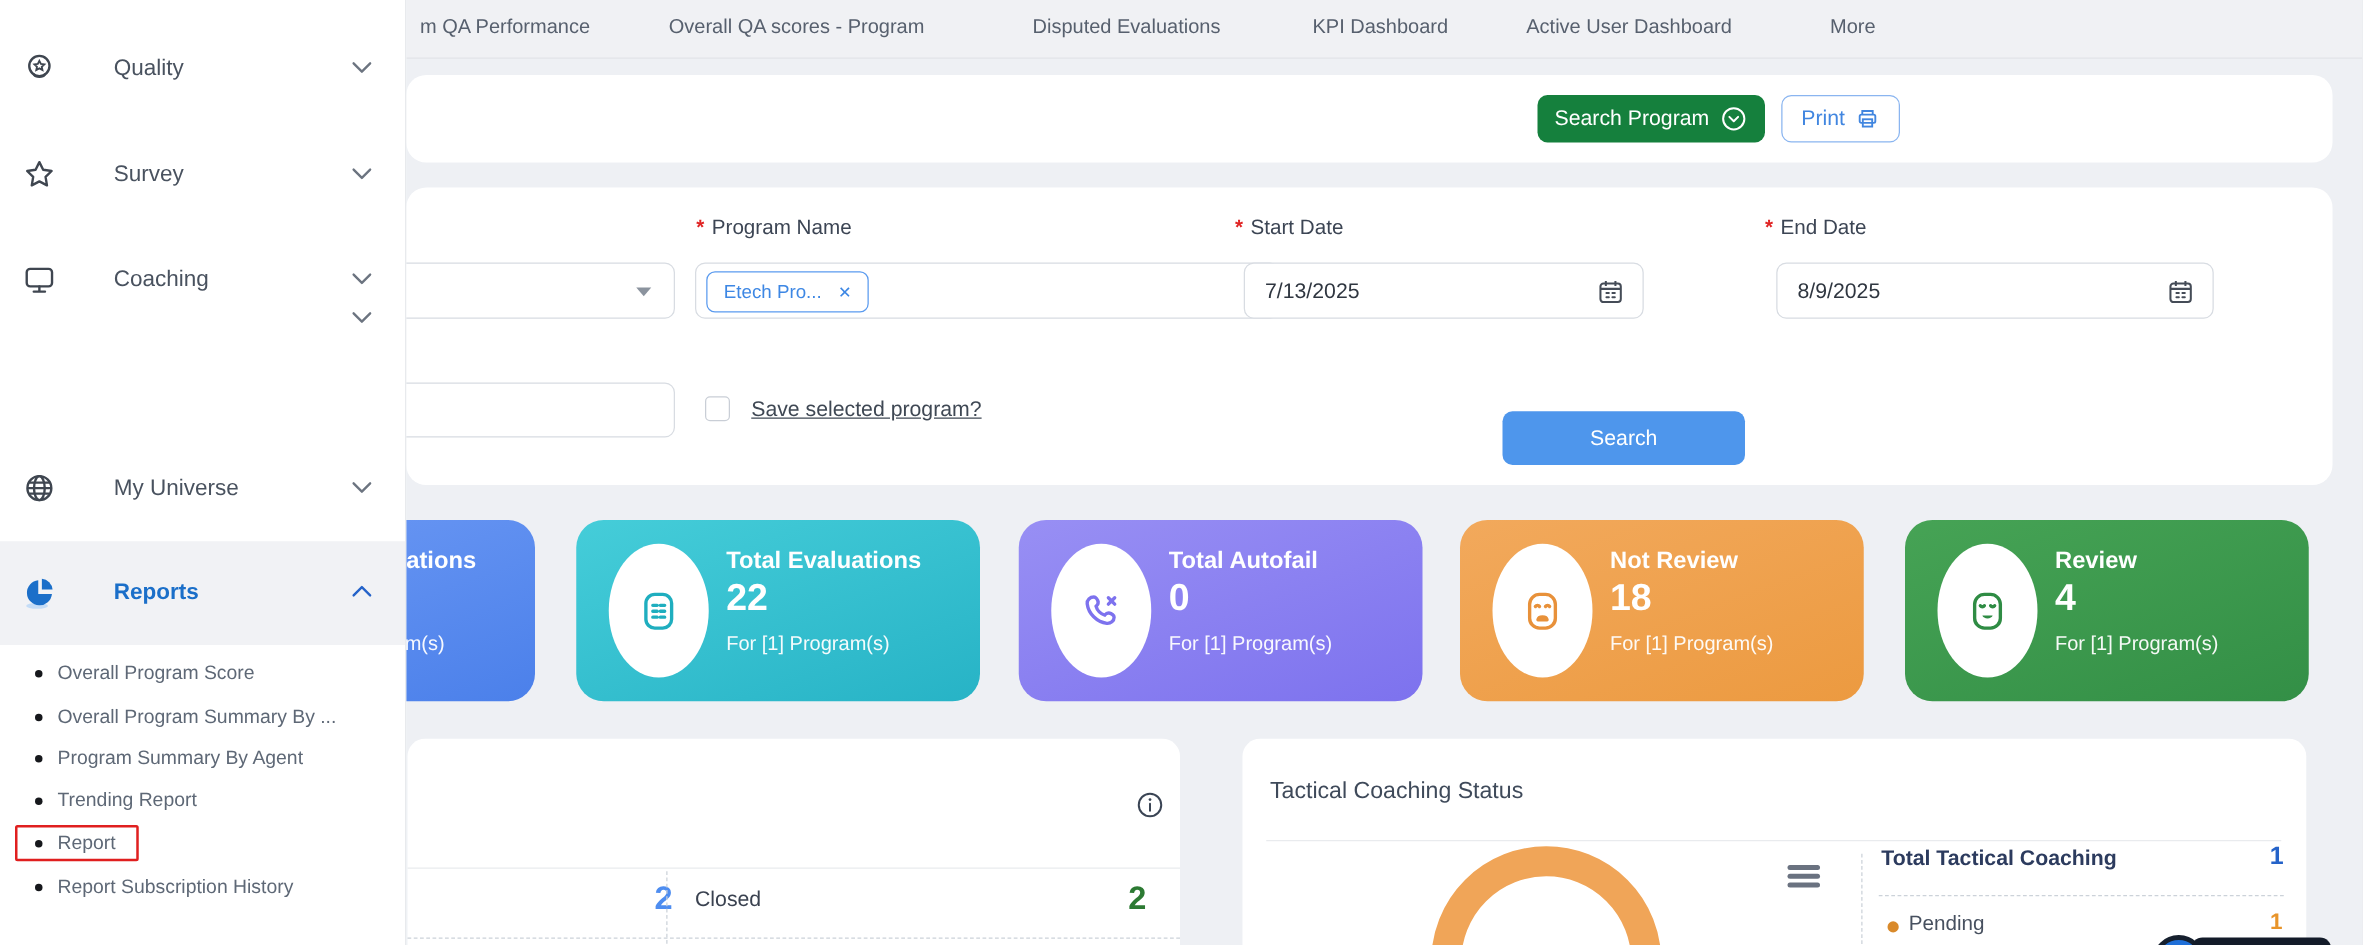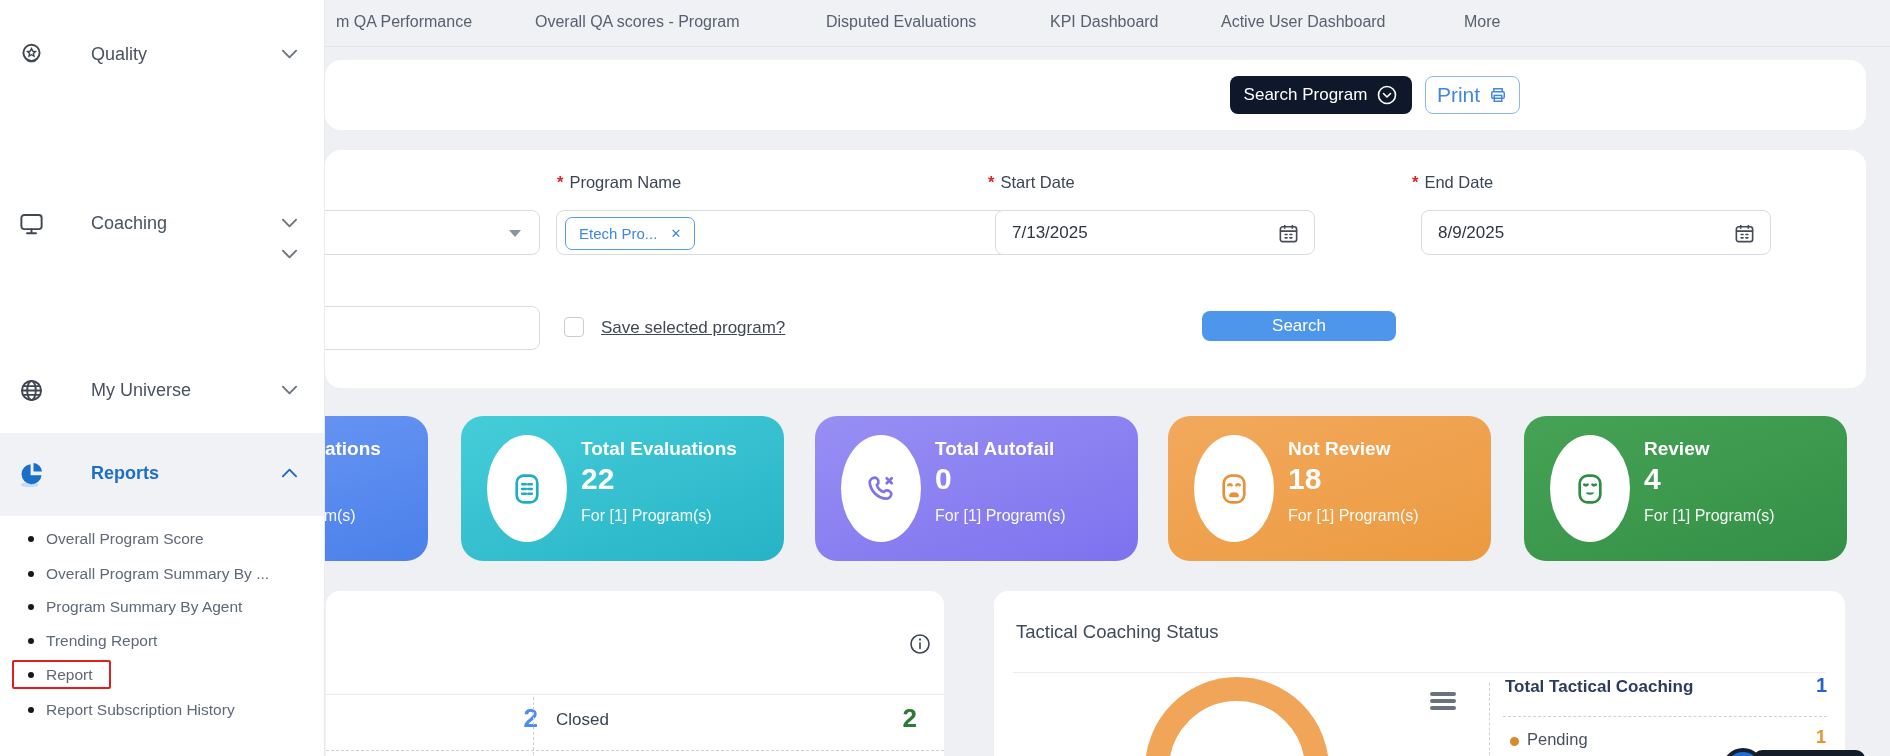--- a/index.html
+++ b/index.html
@@ -11,24 +11,24 @@
   .tabbar { position:absolute; left:325px; top:0; width:1565px; height:47px;
             background:#f0f1f4; border-bottom:1px solid #e2e4e8; }
   .tab { position:absolute; top:13px; font-size:16px; color:#57606e; white-space:nowrap; cursor:pointer; }
   .tab.t0{left:11px}.tab.t1{left:210px}.tab.t2{left:501px}.tab.t3{left:725px}
   .tab.t4{left:896px}.tab.t5{left:1139px}
 
   
   .action-card { position:absolute; left:325px; top:60px; width:1541px; height:70px;
                  background:#fff; border-radius:16px; }
   .btn-search-program { position:absolute; left:905px; top:16px; width:182px; height:38px;
-        background:#0f172a; color:#fff; border:none; border-radius:8px; font-size:17px;
+        background:#15803d; color:#fff; border:none; border-radius:8px; font-size:17px;
         font-family:inherit; display:flex; align-items:center; justify-content:center; gap:9px; cursor:pointer; }
   .btn-print { position:absolute; left:1100px; top:16px; width:95px; height:38px;
-        background:#fff; color:#4186e0; border:1px solid #8ab5f0; border-radius:8px; font-size:21px;
+        background:#fff; color:#4186e0; border:1px solid #8ab5f0; border-radius:8px; font-size:17px;
         font-family:inherit; display:flex; align-items:center; justify-content:center; gap:8px; cursor:pointer; }
 
   
   .filter-card { position:absolute; left:325px; top:150px; width:1541px; height:238px;
                  background:#fff; border-radius:16px; }
   .f-label { position:absolute; top:23px; font-size:16.5px; color:#3c4554; }
   .f-label .req { color:#e02424; margin-right:6px; font-weight:bold; }
   .lbl-program{left:232px}.lbl-start{left:663px}.lbl-end{left:1087px}
   .f-field { position:absolute; top:60px; height:45px; background:#fff;
              border:1px solid #d8dce2; border-radius:8px; }
@@ -42,21 +42,21 @@
       border-radius:7px; display:flex; align-items:center; gap:13px; padding:0 13px;
       color:#3d87e4; font-size:15px; cursor:default; }
   .prog-tag .x { font-size:13px; font-weight:bold; cursor:pointer; }
   .date-text { position:absolute; left:16px; top:12px; font-size:17px; color:#2f3640; }
   .cal-ic { position:absolute; right:14px; top:11px; color:#454c57; }
   .fld-text2 { position:absolute; left:-30px; top:156px; width:245px; height:44px;
                background:#fff; border:1px solid #d8dce2; border-radius:8px; }
   .save-check { position:absolute; left:239px; top:167px; width:20px; height:20px;
                 border:1px solid #c9ced6; border-radius:4px; background:#fff; cursor:pointer; }
   .save-label { position:absolute; left:276px; top:168px; font-size:17px; color:#3f4854;text-decoration:underline; }
-  .btn-search { position:absolute; left:877px; top:161px; width:194px; height:30px;
+  .btn-search { position:absolute; left:877px; top:179px; width:194px; height:43px;
       background:#4e96ec; color:#fff; border:none; border-radius:8px; font-size:17px;
       font-family:inherit; cursor:pointer; }
 
   
   .stat-card { position:absolute; top:416px; width:323px; height:145px; border-radius:22px; color:#fff; }
   .sc1{left:105px;  background:linear-gradient(160deg,#6f9bf5,#4b80ea);}
   .sc2{left:461px;  background:linear-gradient(160deg,#45cdd9,#27b3c6);}
   .sc3{left:815px;  background:linear-gradient(160deg,#988ff4,#7d72ee);}
   .sc4{left:1168px; background:linear-gradient(160deg,#f2a95c,#ec9a40);}
   .sc5{left:1524px; background:linear-gradient(160deg,#46a355,#338f46);}
@@ -327,20 +327,33 @@
         </svg>
       </span>
       <span class="sb-label">Quality</span>
       <span class="sb-chev">
         <svg width="17" height="12" viewBox="0 0 18 12" fill="none" stroke="#6c7480" stroke-width="2">
             <polyline points="2,2.5 9,9.5 16,2.5" stroke-linecap="round" stroke-linejoin="round"></polyline>
           </svg>
       </span>
     </div>
 
+    <div class="sb-item it-survey">
+      <span class="sb-icon">
+        <svg width="27" height="27" viewBox="0 0 24 24" fill="none" stroke="#3f4650" stroke-width="1.7" stroke-linejoin="round">
+          <path d="M12 3.3l2.7 5.4 6 .9-4.3 4.2 1 6-5.4-2.8-5.4 2.8 1-6L3.3 9.6l6-.9z"></path>
+        </svg>
+      </span>
+      <span class="sb-label">Survey</span>
+      <span class="sb-chev">
+        <svg width="17" height="12" viewBox="0 0 18 12" fill="none" stroke="#6c7480" stroke-width="2">
+            <polyline points="2,2.5 9,9.5 16,2.5" stroke-linecap="round" stroke-linejoin="round"></polyline>
+          </svg>
+      </span>
+    </div>
 
     <div class="sb-item it-coaching">
       <span class="sb-icon">
         <svg width="27" height="27" viewBox="0 0 24 24" fill="none" stroke="#3f4650" stroke-width="1.7" stroke-linecap="round">
           <rect x="3" y="4.5" width="18" height="12.5" rx="2.5"></rect>
             <path d="M12 17v3.2M8 20.7h8"></path>
         </svg>
       </span>
       <span class="sb-label">Coaching</span>
       <span class="sb-chev">

